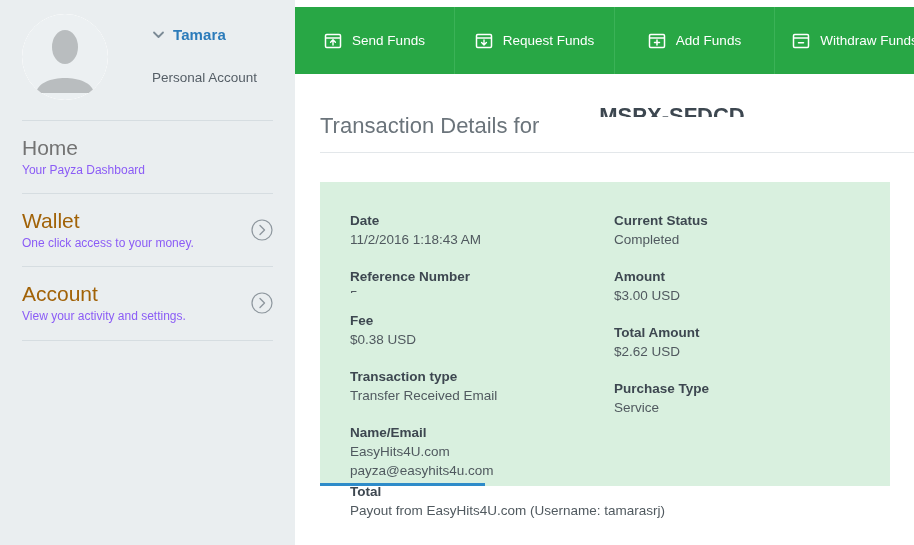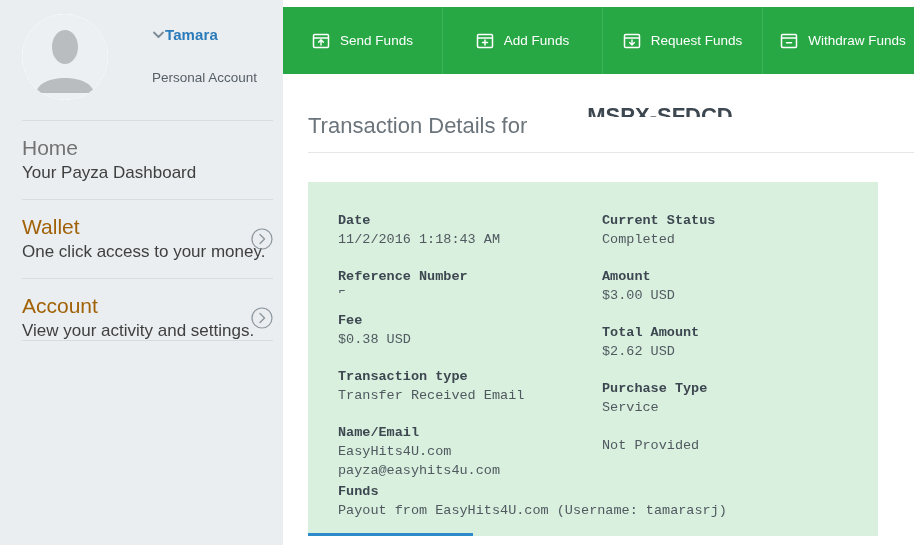--- a/index.html
+++ b/index.html
@@ -39,21 +39,21 @@
     background: #ffffff;
     overflow: hidden;
   }
   #avatar svg { display: block; }
   #account-name-row {
     position: absolute;
     left: 152px;
     top: 26px;
     display: flex;
     align-items: center;
-    gap: 0;
+    gap: 8px;
   }
   #chevron-down-icon {
     display: inline-block;
     width: 13px;
     height: 13px;
     color: #7b8a95;
   }
   #chevron-down-icon svg { display:block; }
   #account-name {
     font-size: 15px;
@@ -78,22 +78,22 @@
   .nav-section:first-of-type { border-top: none; }
   .nav-title {
     font-size: 21px;
     line-height: 25px;
     color: #a16207;
     font-weight: normal;
   }
   .nav-title.active { color: #737373; }
   .nav-sub {
     margin-top: 3px;
-    font-size: 17px;
-    color: #404040;
+    font-size: 12px;
+    color: #8b5cf6;
   }
   .nav-arrow-icon {
     position: absolute;
     right: 0;
     top: 50%;
     transform: translateY(-50%);
     width: 22px;
     height: 22px;
     color: #8e979e;
   }
@@ -103,21 +103,21 @@
     left: 22px;
     right: 22px;
     top: 340px;
     height: 1px;
     background: #d6dde1;
   }
 
   
   #main {
     position: absolute;
-    left: 283px;
+    left: 295px;
     top: 0;
     right: 0;
     height: 545px;
     background: #ffffff;
   }
 
   
   #action-toolbar {
     position: absolute;
     left: 0;
@@ -183,25 +183,24 @@
     height: 1px;
     background: #e3e7ea;
   }
 
   
   #details-panel {
     position: absolute;
     left: 25px;
     top: 182px;
     width: 570px;
-    height: 354px;
+    height: 304px;
     background: #d9f0df;
     box-sizing: border-box;
     padding: 30px 11px 0 30px;
-    font-family: Liberation Mono, monospace;
   }
   .detail-cols {
     display: flex;
   }
   .detail-col { width: 264px; }
   .field { margin-bottom: 19px; }
   .field:last-child { margin-bottom: 0; }
   .field-label {
     font-size: 13.5px;
     font-weight: bold;
@@ -299,35 +298,35 @@
         </svg>
       </span>
       <span>Send Funds</span>
     </div>
 
     <div class="toolbar-btn">
       <span class="toolbar-icon">
         <svg width="18" height="18" viewBox="0 0 18 18" aria-hidden="true">
           <rect x="1.5" y="2.5" width="15" height="13" rx="1.2" fill="none" stroke="#ffffff" stroke-width="1.5"></rect>
           <line x1="1.5" y1="6" x2="16.5" y2="6" stroke="#ffffff" stroke-width="1.5"></line>
-          <path d="M9 8 L9 13 M6.5 10.5 L11.5 10.5" fill="none" stroke="#ffffff" stroke-width="1.5" stroke-linecap="round"></path>
+          <path d="M9 8 L9 13 M6.6 10.6 L9 13 L11.4 10.6" fill="none" stroke="#ffffff" stroke-width="1.4" stroke-linecap="round" stroke-linejoin="round"></path>
         </svg>
       </span>
-      <span>Add Funds</span>
+      <span>Request Funds</span>
     </div>
 
     <div class="toolbar-btn">
       <span class="toolbar-icon">
         <svg width="18" height="18" viewBox="0 0 18 18" aria-hidden="true">
           <rect x="1.5" y="2.5" width="15" height="13" rx="1.2" fill="none" stroke="#ffffff" stroke-width="1.5"></rect>
           <line x1="1.5" y1="6" x2="16.5" y2="6" stroke="#ffffff" stroke-width="1.5"></line>
-          <path d="M9 8 L9 13 M6.6 10.6 L9 13 L11.4 10.6" fill="none" stroke="#ffffff" stroke-width="1.4" stroke-linecap="round" stroke-linejoin="round"></path>
+          <path d="M9 8 L9 13 M6.5 10.5 L11.5 10.5" fill="none" stroke="#ffffff" stroke-width="1.5" stroke-linecap="round"></path>
         </svg>
       </span>
-      <span>Request Funds</span>
+      <span>Add Funds</span>
     </div>
 
     <div class="toolbar-btn">
       <span class="toolbar-icon">
         <svg width="18" height="18" viewBox="0 0 18 18" aria-hidden="true">
           <rect x="1.5" y="2.5" width="15" height="13" rx="1.2" fill="none" stroke="#ffffff" stroke-width="1.5"></rect>
           <line x1="1.5" y1="6" x2="16.5" y2="6" stroke="#ffffff" stroke-width="1.5"></line>
           <path d="M6.5 10.8 L11.5 10.8" fill="none" stroke="#ffffff" stroke-width="1.5" stroke-linecap="round"></path>
         </svg>
       </span>
@@ -381,27 +380,26 @@
         </div>
         <div class="field">
           <div class="field-label">Total Amount</div>
           <div class="field-value">$2.62 USD</div>
         </div>
         <div class="field">
           <div class="field-label">Purchase Type</div>
           <div class="field-value">Service</div>
         </div>
         <div class="field">
-          <div class="field-value">Not Provided</div>
         </div>
       </div>
 
     </div>
 
     <div class="field" id="note-field">
-      <div class="field-label">Funds</div>
+      <div class="field-label">Total</div>
       <div class="field-value">Payout from EasyHits4U.com (Username: tamarasrj)</div>
     </div>
 
     <div id="blue-bar"></div>
   </div>
 
 </div>
 
 </body></html>

